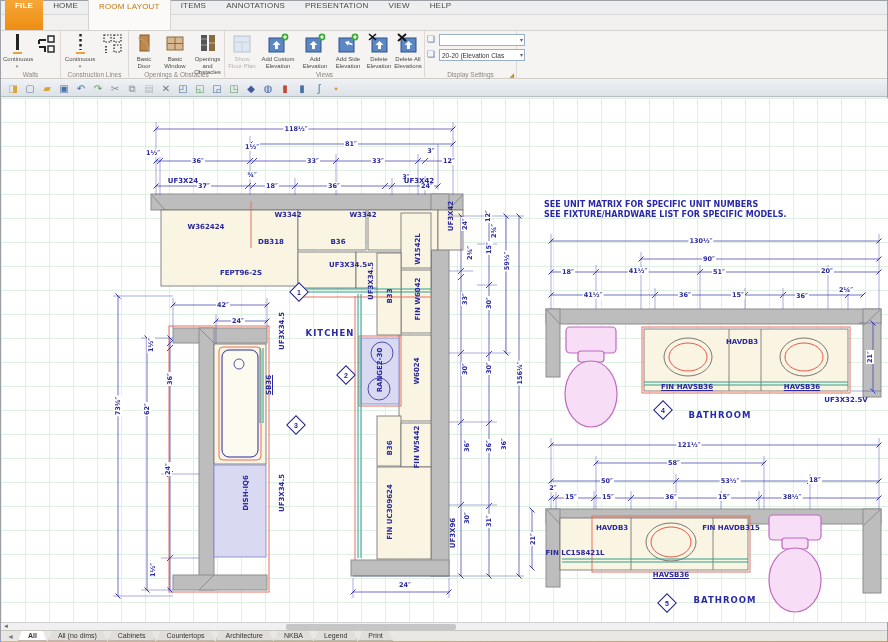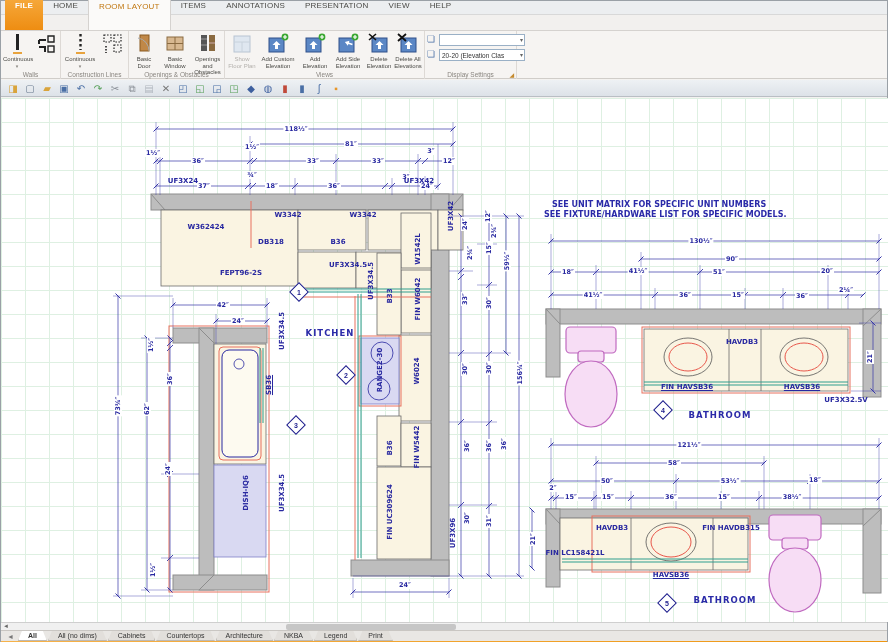--- a/index.html
+++ b/index.html
@@ -556,21 +556,21 @@
         <span class="dim" style="position: absolute; left: 404px; top: 487px; transform: translate(-50%, -50%);">24″</span>
         <span class="dim" style="position: absolute; left: 222px; top: 207px; transform: translate(-50%, -50%);">42″</span>
         <span class="dim" style="position: absolute; left: 237px; top: 223px; transform: translate(-50%, -50%);">24″</span>
         <span class="dim" style="position: absolute; left: 117px; top: 308px; transform: translate(-50%, -50%) rotate(-90deg);">73¾″</span>
         <span class="dim" style="position: absolute; left: 146px; top: 311px; transform: translate(-50%, -50%) rotate(-90deg);">62″</span>
         <span class="dim" style="position: absolute; left: 150px; top: 247px; transform: translate(-50%, -50%) rotate(-90deg);">1½″</span>
         <span class="dim" style="position: absolute; left: 169px; top: 281px; transform: translate(-50%, -50%) rotate(-90deg);">36″</span>
         <span class="dim" style="position: absolute; left: 167px; top: 371px; transform: translate(-50%, -50%) rotate(-90deg);">24″</span>
         <span class="dim" style="position: absolute; left: 152px; top: 472px; transform: translate(-50%, -50%) rotate(-90deg);">1½″</span>
         <span class="dim" style="position: absolute; left: 700px; top: 143px; transform: translate(-50%, -50%);">130½″</span>
-        <span class="dim" style="position: absolute; left: 731px; top: 161px; transform: translate(-50%, -50%);">90″</span>
+        <span class="dim" style="position: absolute; left: 708px; top: 161px; transform: translate(-50%, -50%);">90″</span>
         <span class="dim" style="position: absolute; left: 567px; top: 174px; transform: translate(-50%, -50%);">18″</span>
         <span class="dim" style="position: absolute; left: 637px; top: 173px; transform: translate(-50%, -50%);">41½″</span>
         <span class="dim" style="position: absolute; left: 718px; top: 174px; transform: translate(-50%, -50%);">51″</span>
         <span class="dim" style="position: absolute; left: 826px; top: 173px; transform: translate(-50%, -50%);">20″</span>
         <span class="dim" style="position: absolute; left: 592px; top: 197px; transform: translate(-50%, -50%);">41½″</span>
         <span class="dim" style="position: absolute; left: 684px; top: 197px; transform: translate(-50%, -50%);">36″</span>
         <span class="dim" style="position: absolute; left: 737px; top: 197px; transform: translate(-50%, -50%);">15″</span>
         <span class="dim" style="position: absolute; left: 801px; top: 198px; transform: translate(-50%, -50%);">36″</span>
         <span class="dim" style="position: absolute; left: 845px; top: 192px; transform: translate(-50%, -50%);">2¼″</span>
         <span class="dim" style="position: absolute; left: 869px; top: 259px; transform: translate(-50%, -50%) rotate(-90deg);">21″</span>
@@ -616,21 +616,21 @@
         <span class="cablabel u" style="position: absolute; left: 686px; top: 289px; transform: translate(-50%, -50%);">FIN HAVSB36</span>
         <span class="cablabel u" style="position: absolute; left: 801px; top: 289px; transform: translate(-50%, -50%);">HAVSB36</span>
         <span class="cablabel" style="position: absolute; left: 845px; top: 302px; transform: translate(-50%, -50%);">UF3X32.5V</span>
         <span class="cablabel" style="position: absolute; left: 611px; top: 430px; transform: translate(-50%, -50%);">HAVDB3</span>
         <span class="cablabel" style="position: absolute; left: 730px; top: 430px; transform: translate(-50%, -50%);">FIN HAVDB315</span>
         <span class="cablabel" style="position: absolute; left: 574px; top: 455px; transform: translate(-50%, -50%);">FIN LC158421L</span>
         <span class="cablabel u" style="position: absolute; left: 670px; top: 477px; transform: translate(-50%, -50%);">HAVSB36</span>
       </div>
     <div id="notes">
 
-    <span class="note" style="position: absolute; left: 543px; top: 106px; transform: translate(0px, -50%); margin-left: 8px;">SEE UNIT MATRIX FOR SPECIFIC UNIT NUMBERS</span>
+    <span class="note" style="position: absolute; left: 543px; top: 106px; transform: translate(0px, -50%);">SEE UNIT MATRIX FOR SPECIFIC UNIT NUMBERS</span>
         <span class="note" style="position: absolute; left: 543px; top: 116px; transform: translate(0px, -50%);">SEE FIXTURE/HARDWARE LIST FOR SPECIFIC MODELS.</span>
       </div>
     <div id="rooms">
 
     <span class="room" style="position: absolute; left: 321px; top: 235px; transform: translate(-50%, -50%);">KITCHEN</span>
         <span class="room" style="position: absolute; left: 711px; top: 317px; transform: translate(-50%, -50%);">BATHROOM</span>
         <span class="room" style="position: absolute; left: 716px; top: 502px; transform: translate(-50%, -50%);">BATHROOM</span>
       </div>
     <div id="markers">
 

